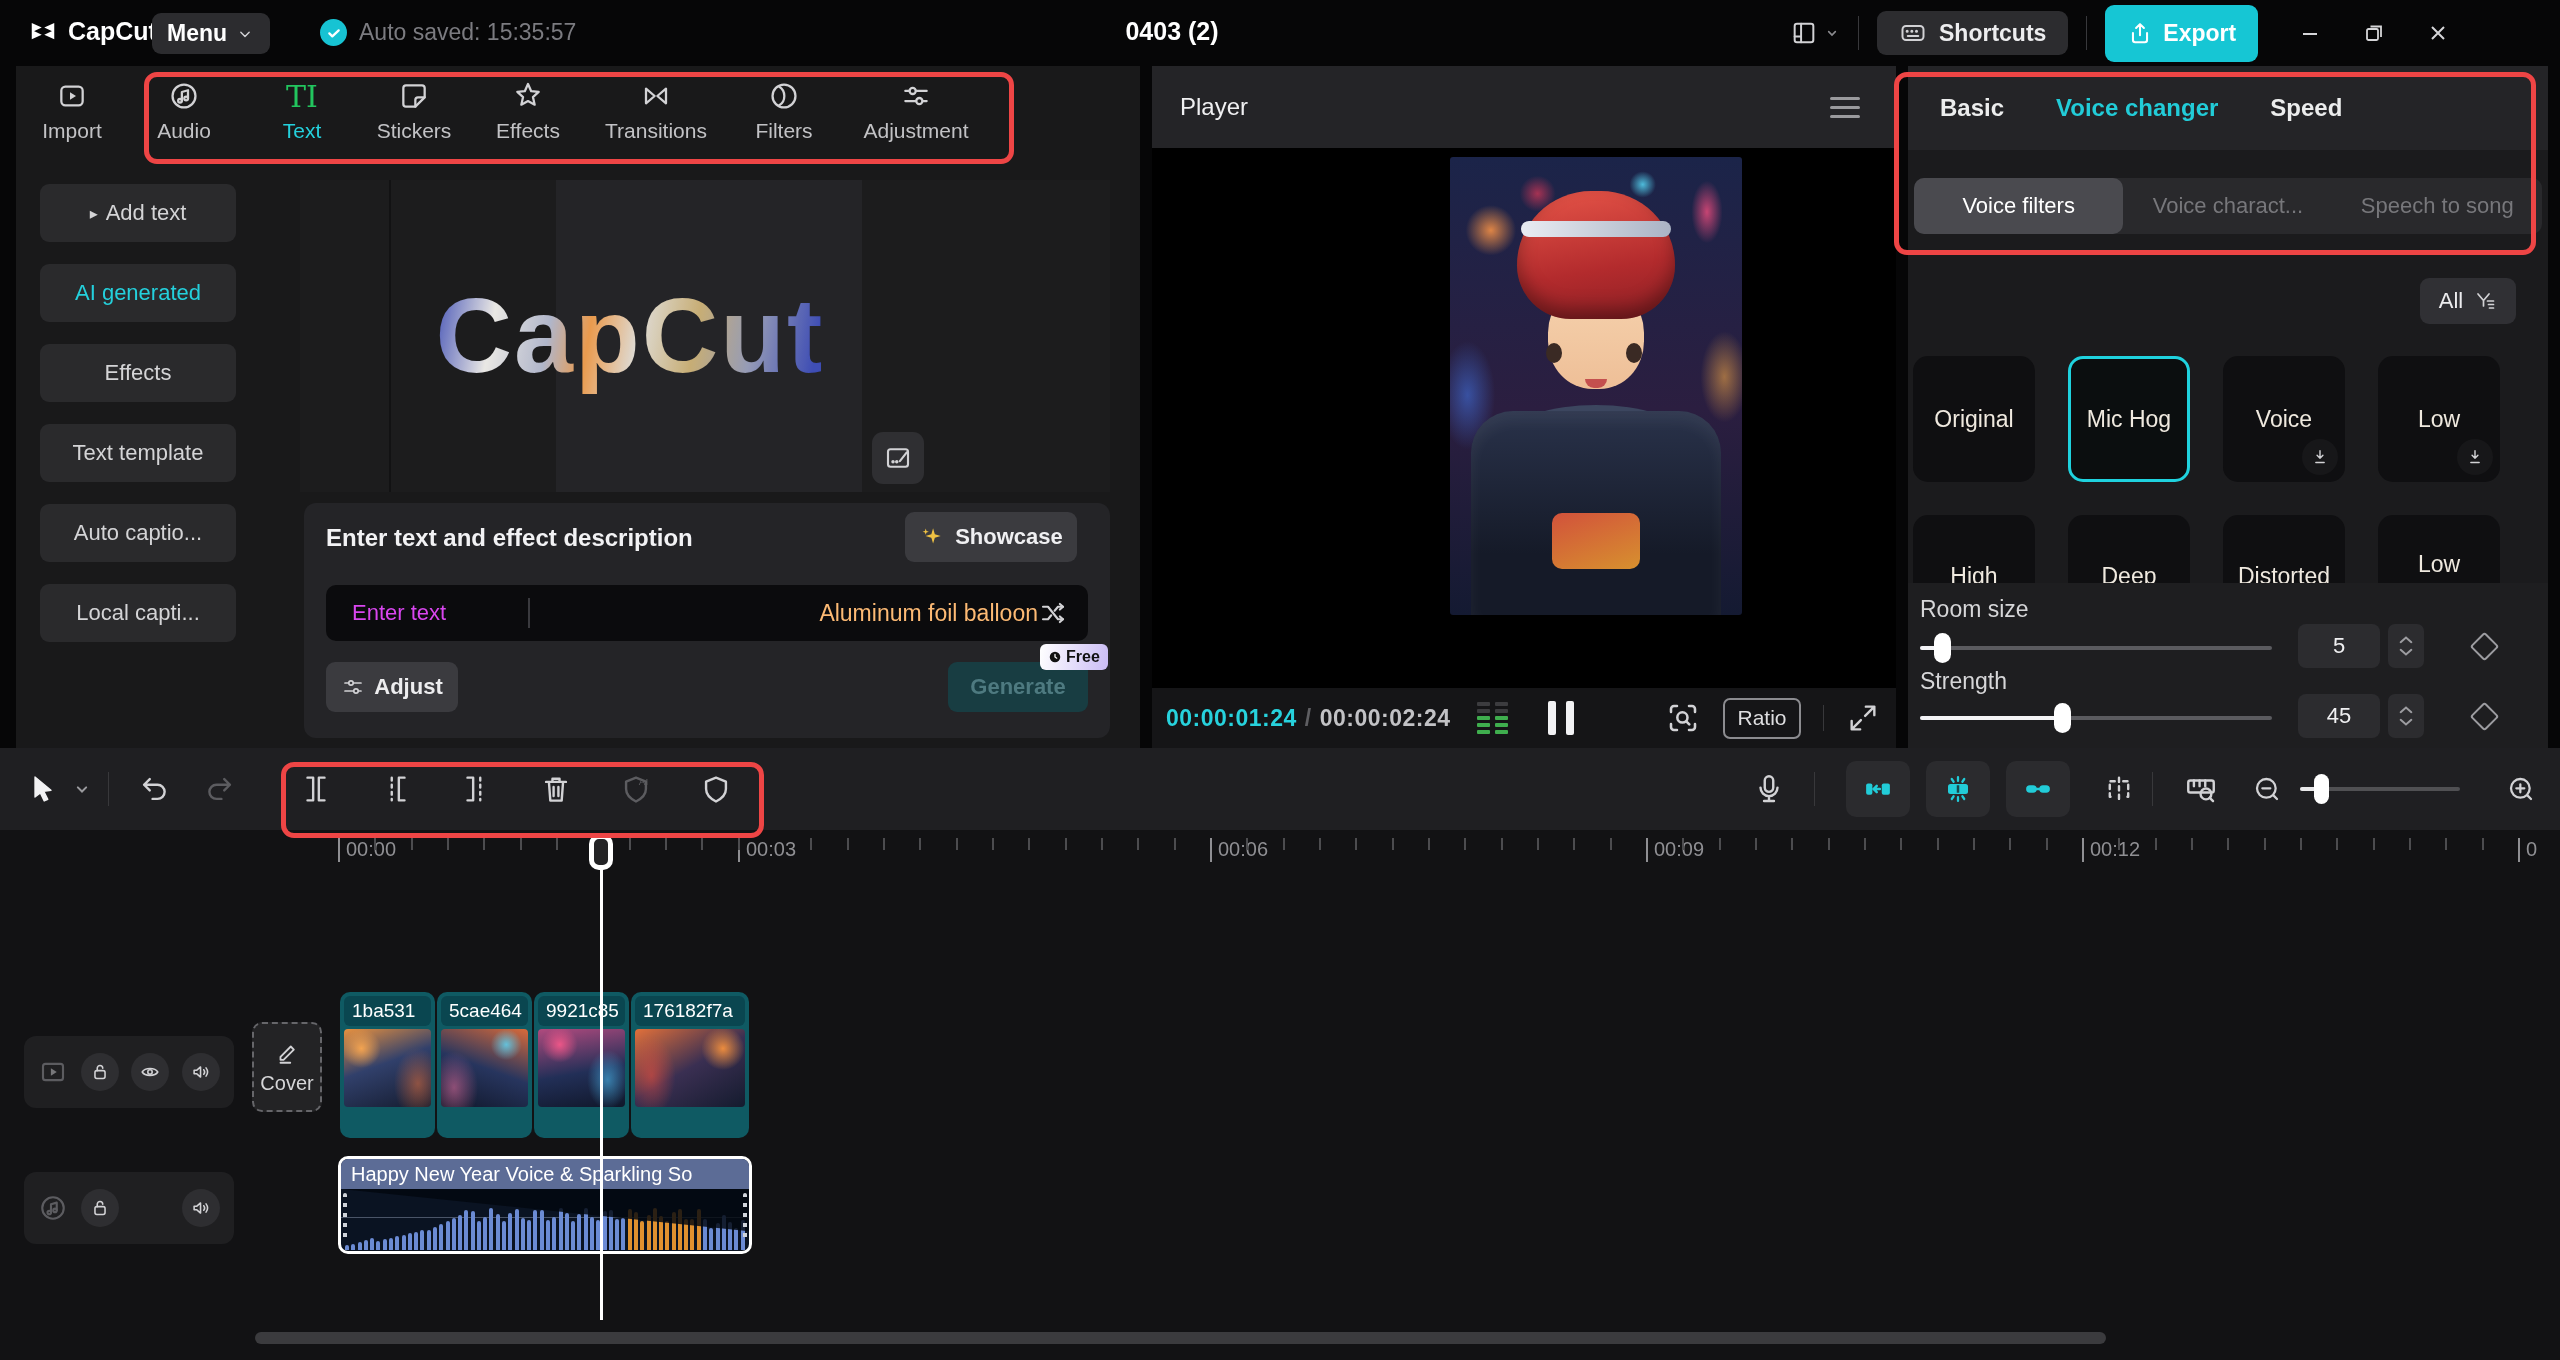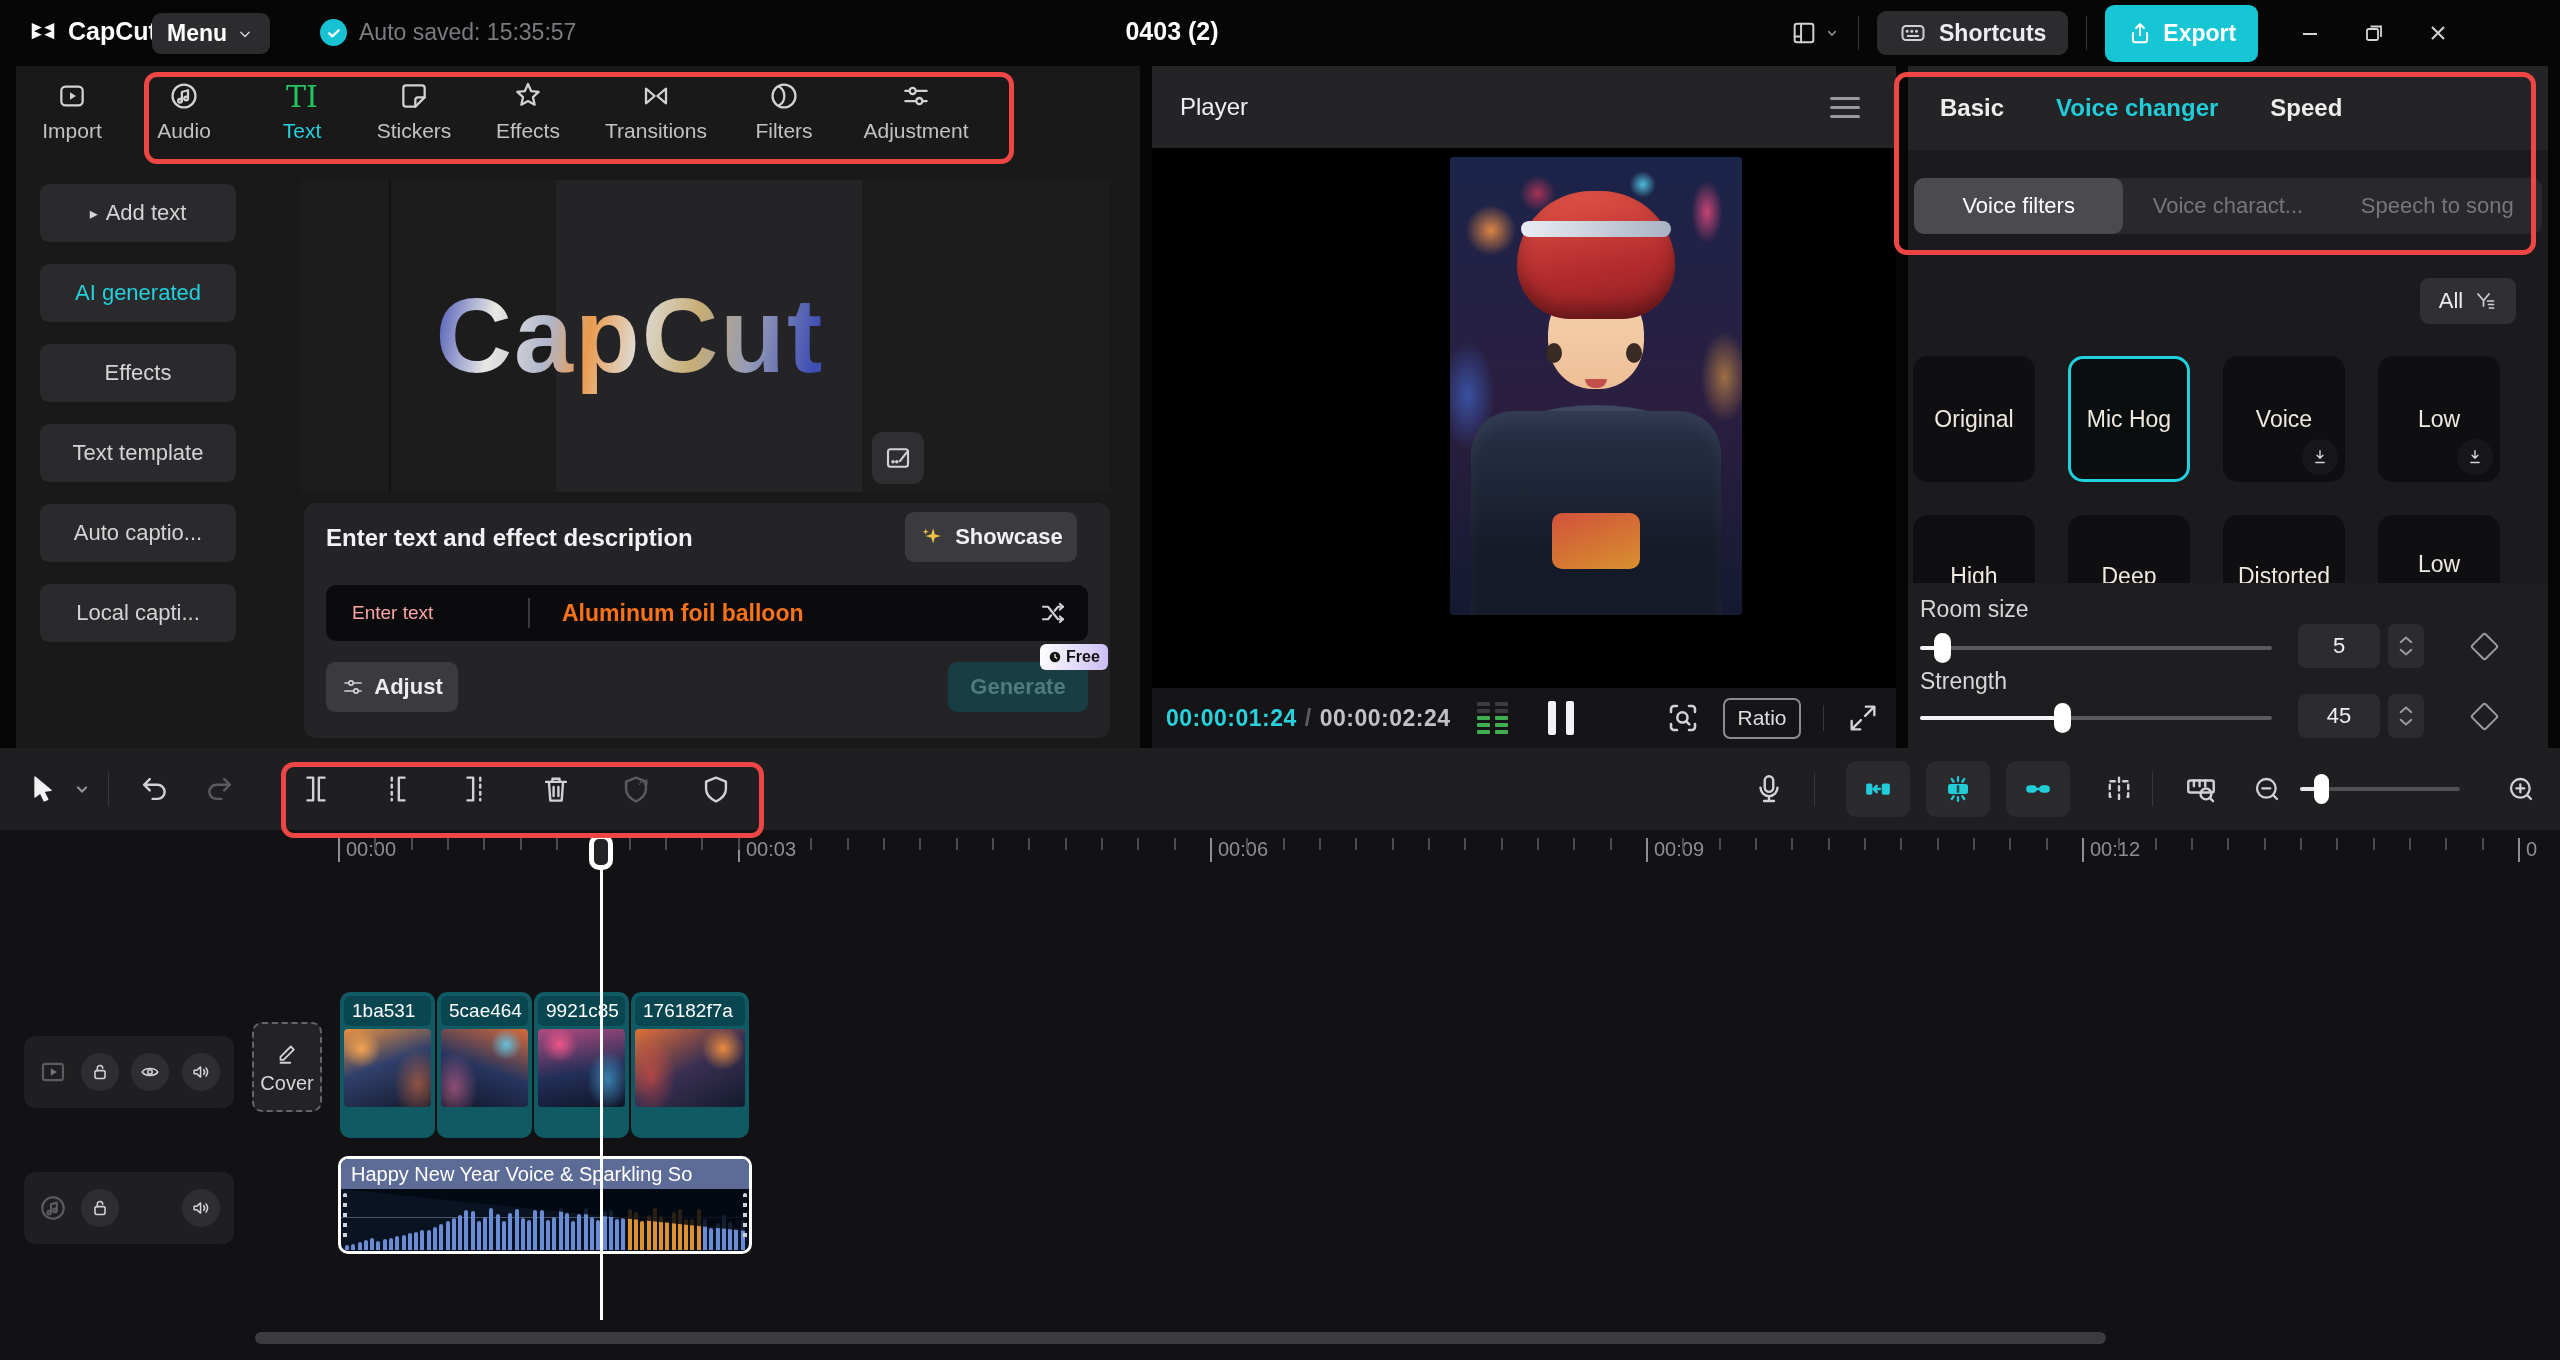--- a/index.html
+++ b/index.html
@@ -31,23 +31,23 @@
   .preview-card{left:556px;top:180px;width:306px;height:312px;background:#242427;}
   .pv-line{left:389px;top:180px;width:2px;height:312px;background:#121213;}
   .foil{left:630px;top:335px;transform:translate(-50%,-50%);font-size:106px;font-weight:bold;letter-spacing:2px;
     background:linear-gradient(100deg,#2f3fae 0%,#e8e6e2 16%,#aab0c6 30%,#e8923f 40%,#dcd8d0 52%,#c3a76a 66%,#8d93b0 80%,#2f3fae 96%);
     -webkit-background-clip:text;background-clip:text;color:transparent;text-shadow:0 0 1px rgba(255,255,255,.08);}
   .edit-fab{left:872px;top:432px;width:52px;height:52px;background:#2f2f32;border-radius:11px;display:flex;align-items:center;justify-content:center;}
   .gen-card{left:304px;top:503px;width:806px;height:235px;background:#242427;border-radius:12px;}
   .gen-head{left:326px;top:524px;font-size:24px;font-weight:bold;color:#f2f2f4;}
   .showcase-btn{left:905px;top:512px;width:172px;height:50px;background:#3b3b3f;border-radius:9px;display:flex;align-items:center;justify-content:center;gap:10px;font-weight:bold;font-size:22px;color:#f0f0f2;}
   .effect-input{left:326px;top:585px;width:762px;height:56px;background:#0b0b0d;border-radius:10px;display:flex;align-items:center;}
-  .eff-ph{margin-left:26px;font-size:19px;color:#fca5a5;width:176px;}
+  .eff-ph{margin-left:26px;font-size:22px;color:#d946ef;width:176px;}
   .eff-div{width:2px;height:30px;background:#3a3a3e;}
-  .eff-val{margin-left:32px;font-size:23px;font-weight:bold;color:#f97316;flex:1;}
+  .eff-val{margin-left:32px;font-size:23px;font-weight:normal;color:#fdba74;flex:1;text-align:right;}
   .adjust-btn{left:326px;top:662px;width:132px;height:50px;background:#3b3b3f;border-radius:9px;display:flex;align-items:center;justify-content:center;gap:9px;font-weight:bold;font-size:22px;color:#ededef;}
   .gen-btn{left:948px;top:662px;width:140px;height:50px;background:#183d42;border-radius:9px;display:flex;align-items:center;justify-content:center;font-weight:bold;font-size:22px;color:#4e7a80;}
   .free-badge{left:1040px;top:644px;height:26px;padding:0 8px;background:linear-gradient(100deg,#ffffff,#cabcf5);border-radius:6px;display:flex;align-items:center;gap:4px;font-weight:bold;font-size:16px;color:#111;}
   
   .player-panel{left:1152px;top:66px;width:744px;height:682px;background:#101012;}
   .player-head{left:1152px;top:66px;width:744px;height:82px;background:#242427;display:flex;align-items:center;}
   .player-title{margin-left:28px;font-size:24px;color:#f0f0f2;}
   .burger{position:absolute;right:36px;display:flex;flex-direction:column;gap:6px;}
   .burger div{width:30px;height:3px;background:#9a9a9d;border-radius:2px;}
   .canvas{left:1152px;top:148px;width:744px;height:540px;background:#000;}

